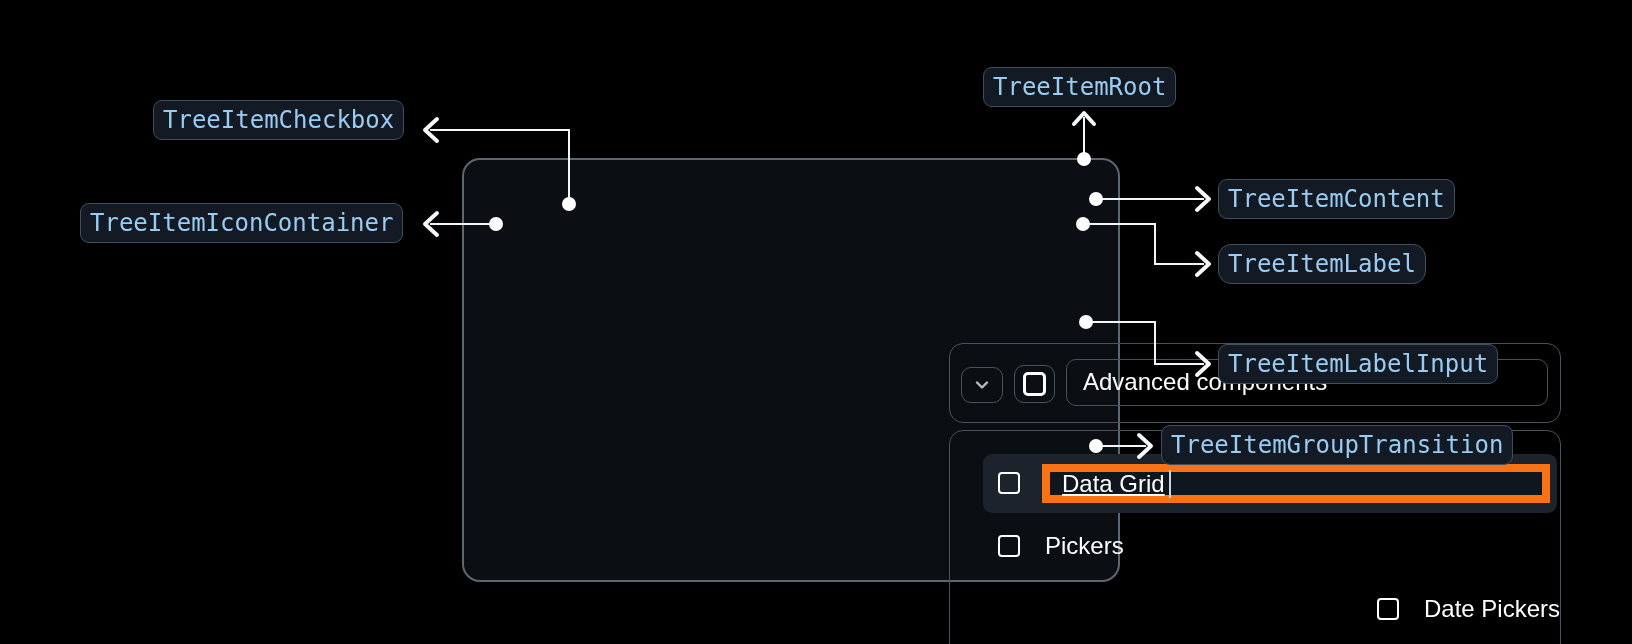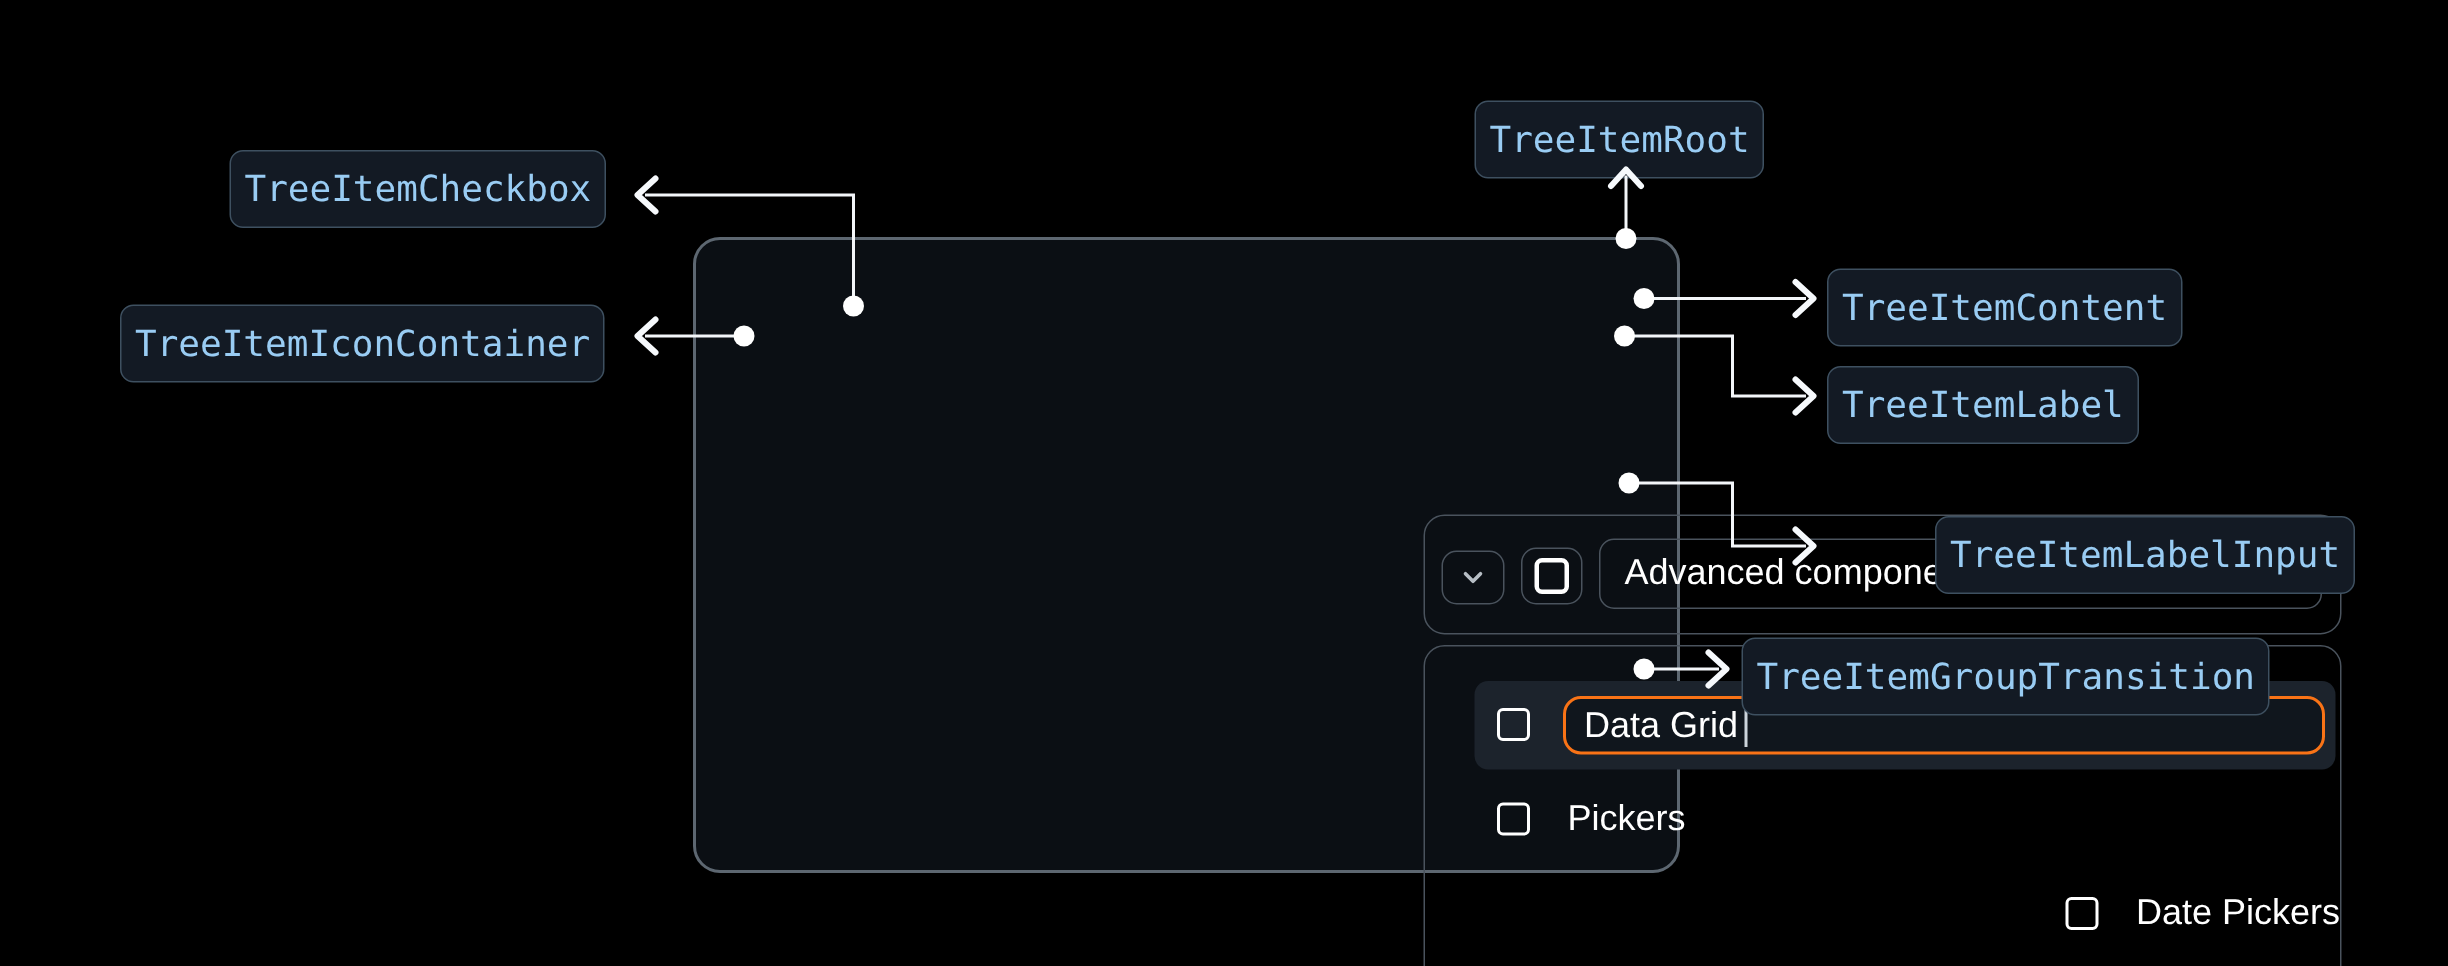--- a/index.html
+++ b/index.html
@@ -53,41 +53,41 @@
     background:#1c232c;border-radius:9px;
   }
   .row-cb{
     box-sizing:border-box;border:2.5px solid #ffffff;border-radius:4px;
     width:22px;height:22px;background:transparent;
   }
   .sel-row .row-cb{position:absolute;left:15px;top:18px;}
   .label-input{
     position:absolute;left:59px;top:10px;width:508px;height:39px;
     box-sizing:border-box;
-    border:2px solid #f97316;border-radius:12px;
+    border:8px solid #f97316;border-radius:0;
     background:#10161d;
     color:#ffffff;font-size:24px;line-height:35px;
-    padding-left:12px;white-space:nowrap;display:flex;align-items:center;
+    padding-left:12px;white-space:nowrap;display:flex;align-items:center;text-decoration:underline;
   }
   .caret{
     display:inline-block;width:2px;height:28px;background:#ccd4db;
     margin-left:4px;vertical-align:middle;
   }
   .plain-row{
     left:0;width:100%;height:44px;
     display:flex;align-items:center;
   }
   .plain-row .row-cb{margin-left:48px;flex:0 0 auto;}
   .plain-row .row-label{
     margin-left:25px;color:#ffffff;font-size:24px;white-space:nowrap;
   }
 
   
   .pill{
-    position:absolute;height:52px;
+    position:absolute;height:40px;
     display:inline-flex;align-items:center;
     padding:0 9px;
     background:#131a24;
     border:1.5px solid #3e5060;border-radius:9px;
     color:#99ccf3;
     font-family:"DejaVu Sans Mono", monospace;
     font-size:24px;white-space:nowrap;
     box-sizing:border-box;
   }
 
@@ -137,22 +137,22 @@
         <span class="row-label">Date Pickers</span>
       </div>
 
     </div>
   </div>
 
   <div class="pill" style="left:153px;top:100px;">TreeItemCheckbox</div>
   <div class="pill" style="left:80px;top:203px;">TreeItemIconContainer</div>
   <div class="pill" style="left:983px;top:67px;">TreeItemRoot</div>
   <div class="pill" style="left:1218px;top:179px;">TreeItemContent</div>
-  <div class="pill" style="left:1218px;top:244px;">TreeItemLabel</div>
-  <div class="pill" style="left:1290px;top:344px;">TreeItemLabelInput</div>
+  <div class="pill" style="left:1218px;top:244px;border-radius:13px;">TreeItemLabel</div>
+  <div class="pill" style="left:1218px;top:344px;">TreeItemLabelInput</div>
   <div class="pill" style="left:1161px;top:425px;">TreeItemGroupTransition</div>
 
   <svg class="overlay" width="1632" height="644" viewBox="0 0 1632 644">
 
     <g>
       <path class="wire" d="M1084,159 L1084,117"></path>
       <path class="head" d="M1074,124 L1084,113 L1094,124"></path>
       <circle class="dot" cx="1084" cy="159" r="7"></circle>
     </g>
 

